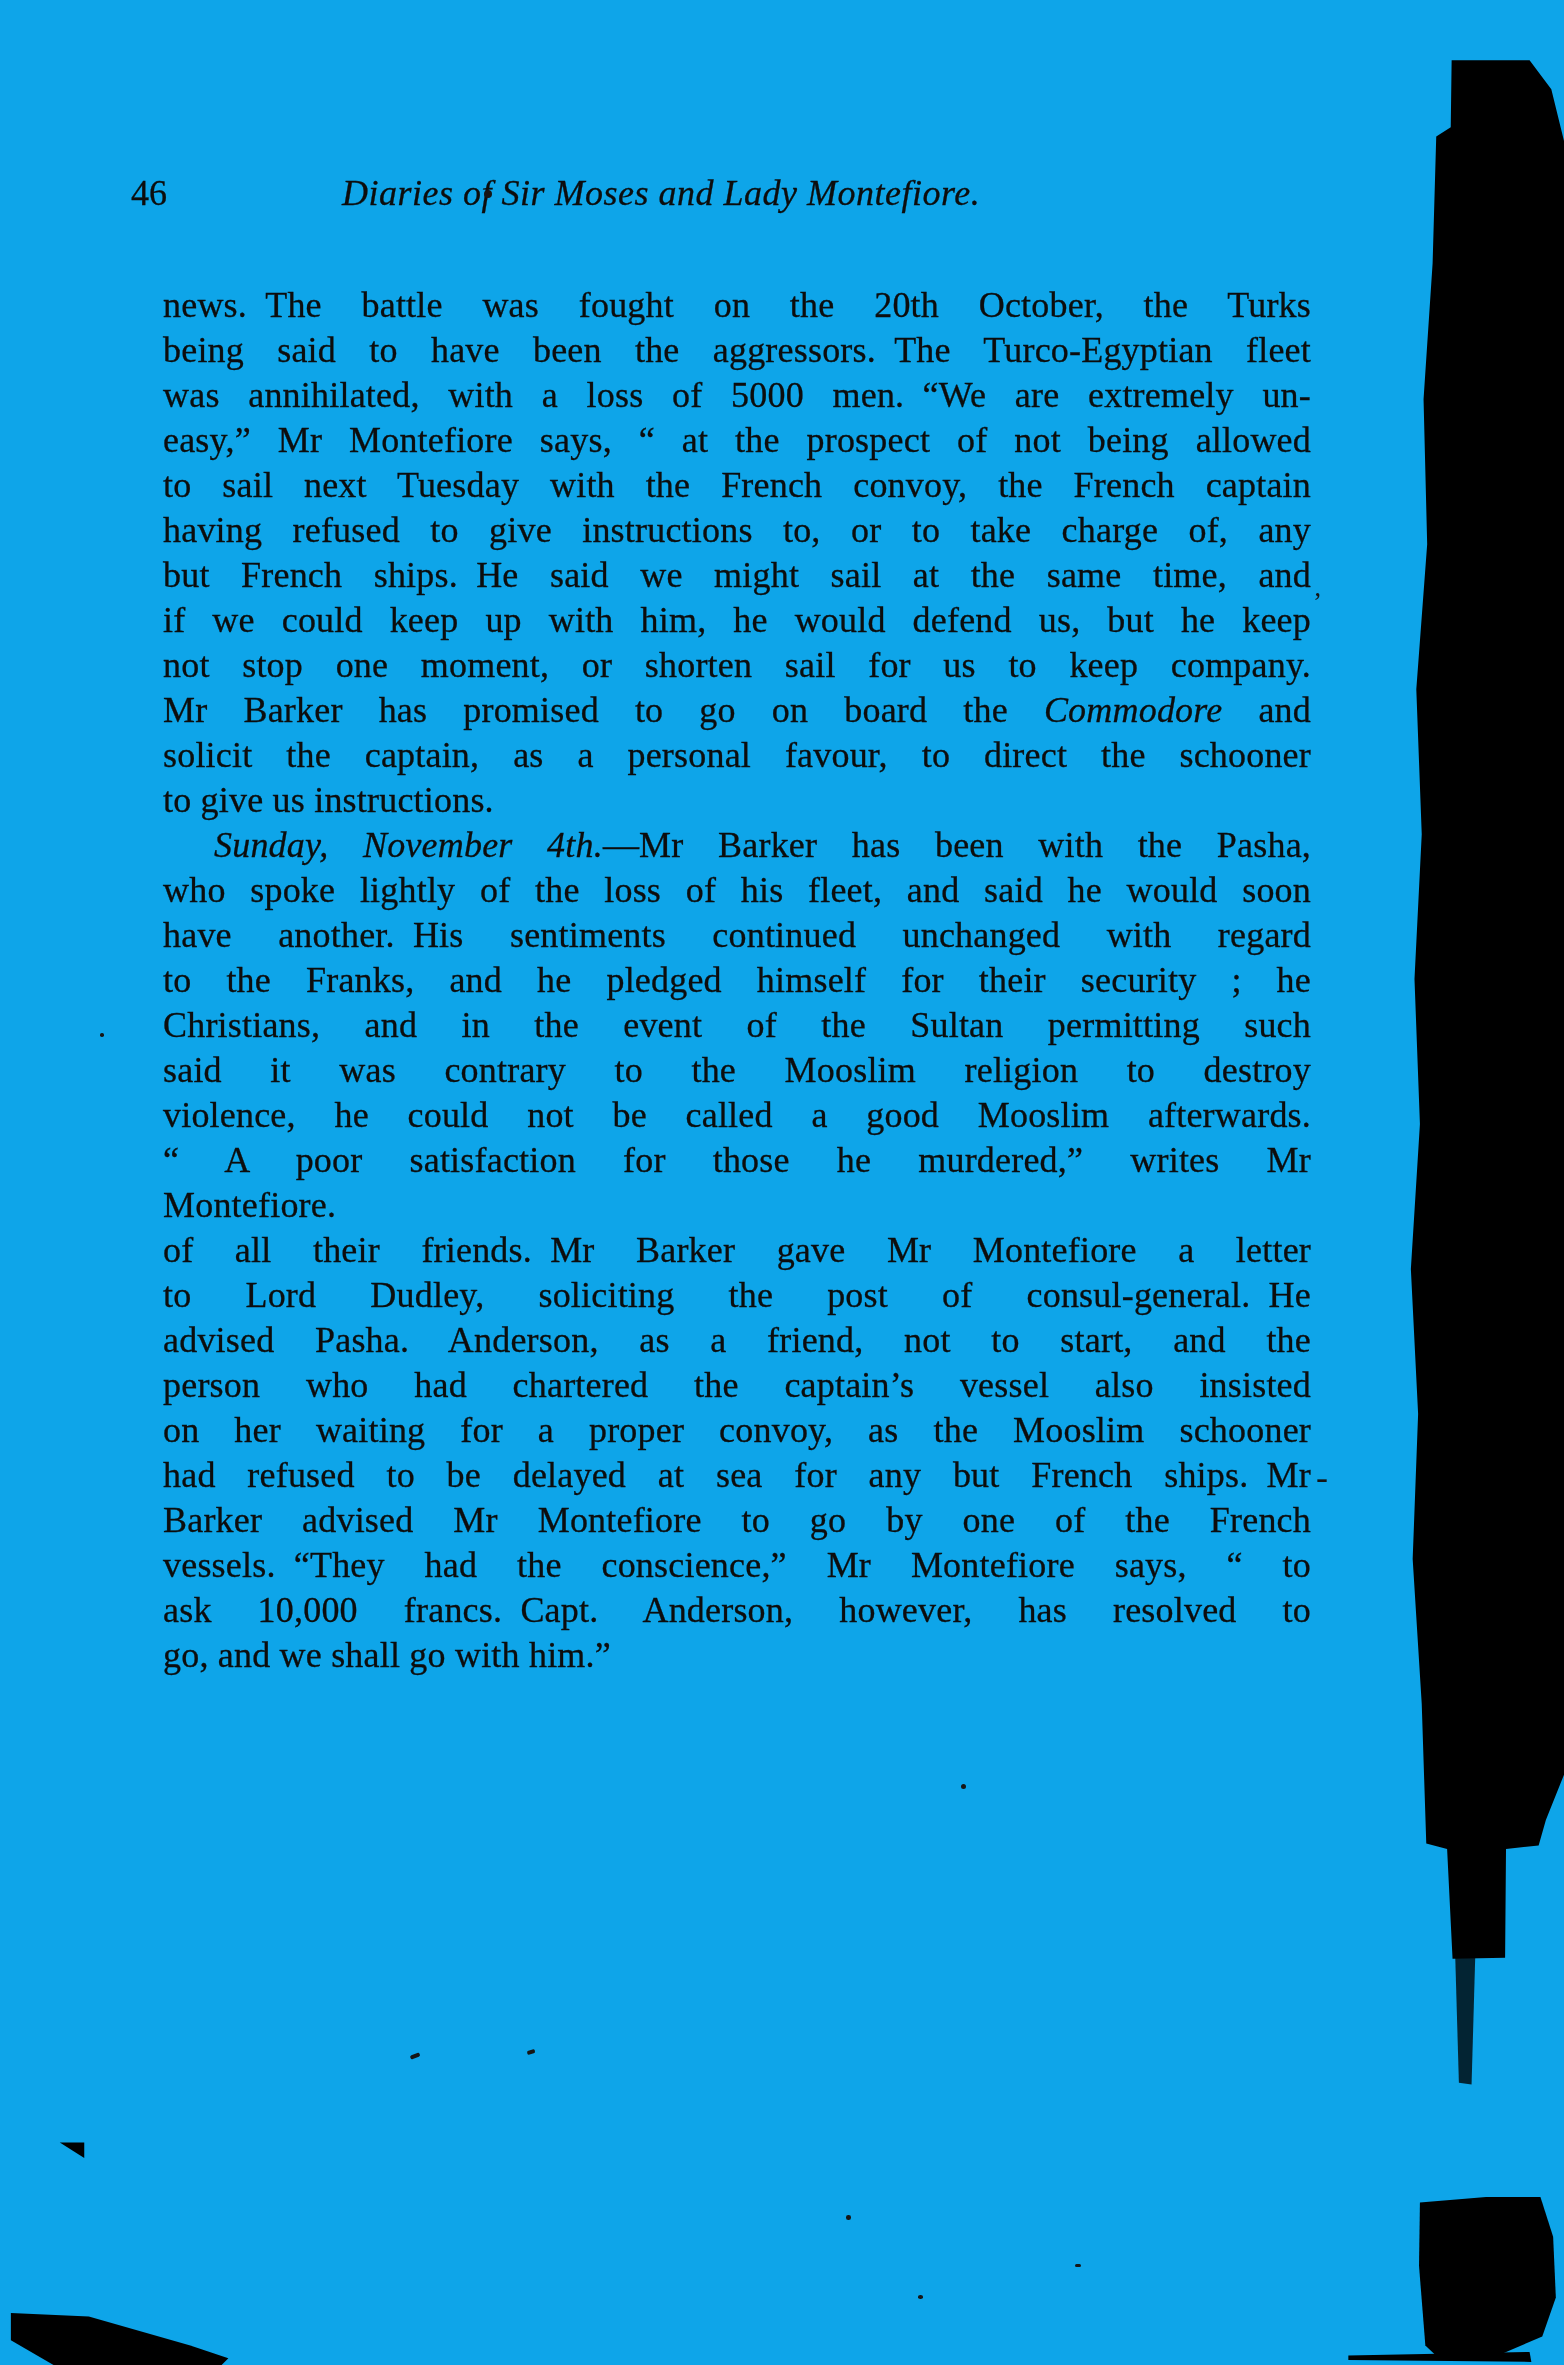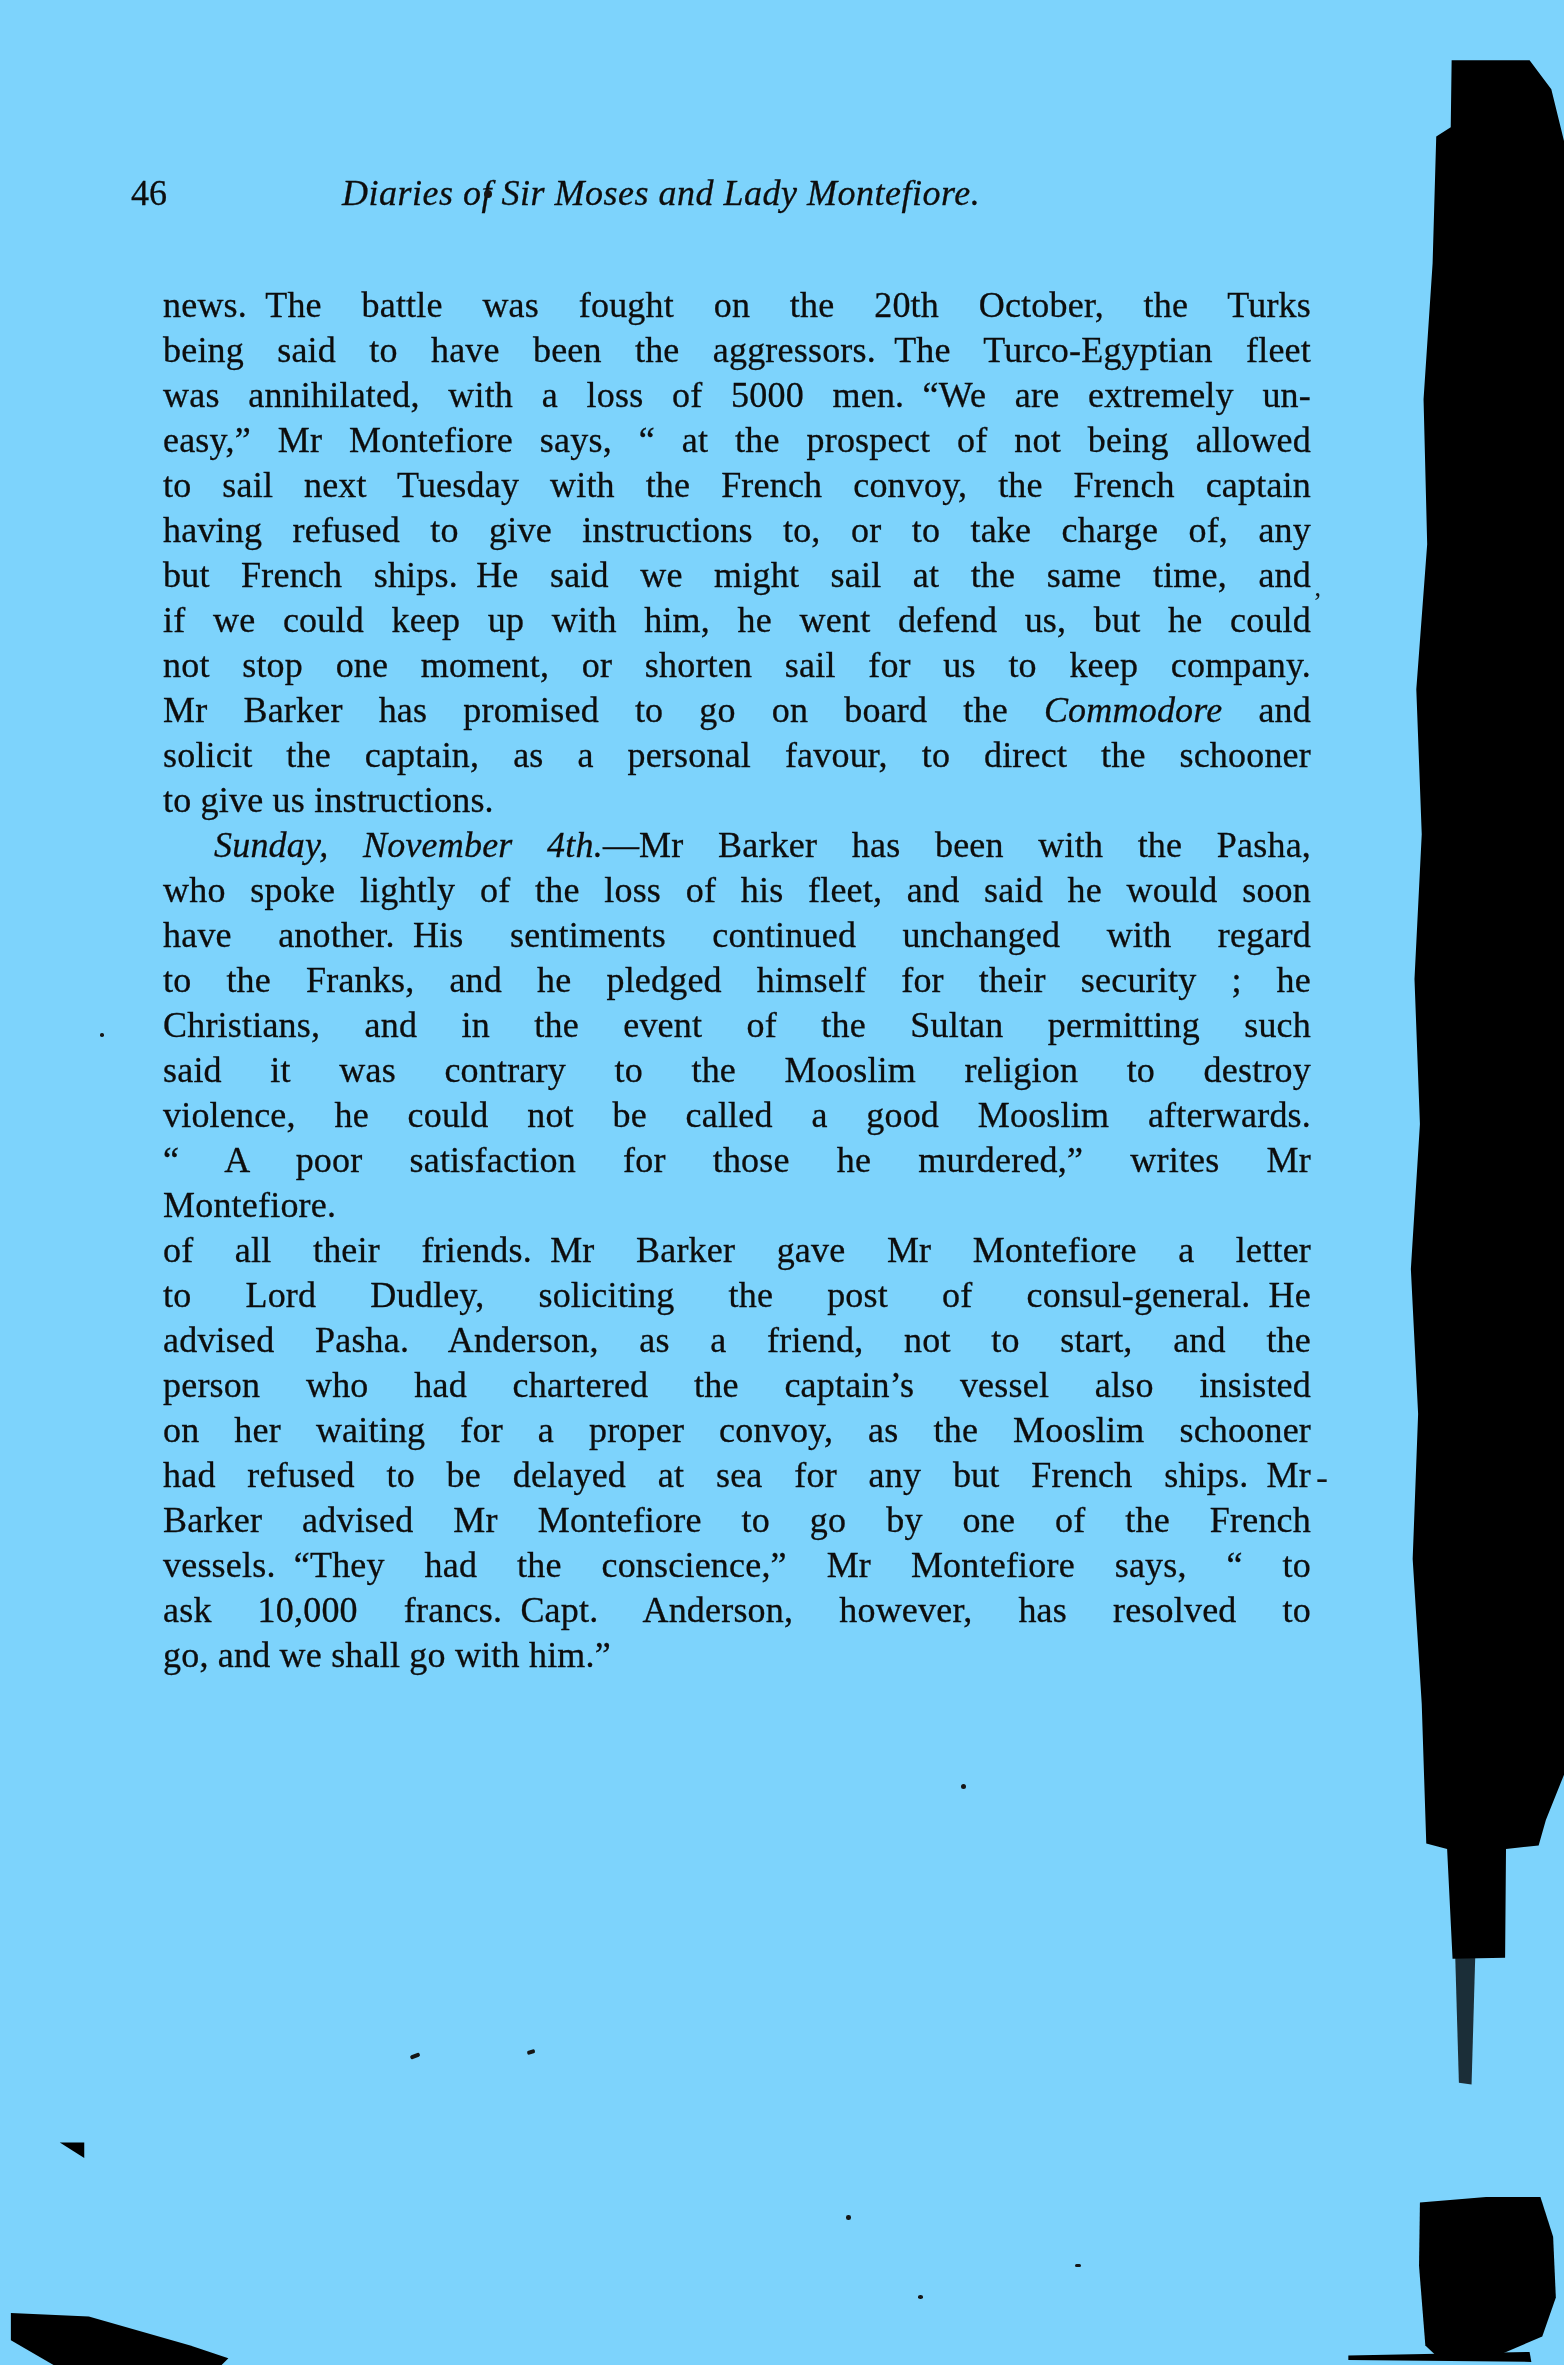--- a/index.html
+++ b/index.html
@@ -1,18 +1,18 @@
 <!DOCTYPE html>
 <html style="font-size:14.5px"><head>
 <meta charset="utf-8">
 <style>
   html,body { margin:0; padding:0; background:#ffffff; }
   .page {
     position:relative; width:1564px; height:2366px;
-    background:#7dd3fc; overflow:hidden;
+    background:#0ea5e9; overflow:hidden;
     font-family:"Liberation Serif", serif;
     color:#0d0d0d;
     -webkit-text-stroke:0.3px #0d0d0d;
   }
   .header {
     position:absolute; top:172px; left:131px; width:1180px;
     display:flex; align-items:baseline;
   }
   .pagenum { font-size:36px; }
   .title   { font-size:36px; font-style:italic; margin-left:175px; letter-spacing:0.5px; }
@@ -53,21 +53,21 @@
   </div>
 
   <div class="body-text">
       <div class="line"><span>news. The battle was fought on the 20th October, the Turks</span></div>
       <div class="line"><span>being said to have been the aggressors. The Turco-Egyptian fleet</span></div>
       <div class="line"><span>was annihilated, with a loss of 5000 men. “We are extremely un-</span></div>
       <div class="line"><span>easy,” Mr Montefiore says, “ at the prospect of not being allowed</span></div>
       <div class="line"><span>to sail next Tuesday with the French convoy, the French captain</span></div>
       <div class="line"><span>having refused to give instructions to, or to take charge of, any</span></div>
       <div class="line"><span>but French ships. He said we might sail at the same time, and</span></div>
-      <div class="line"><span>if we could keep up with him, he went defend us, but he could</span></div>
+      <div class="line"><span>if we could keep up with him, he would defend us, but he keep</span></div>
       <div class="line"><span>not stop one moment, or shorten sail for us to keep company.</span></div>
       <div class="line"><span>Mr Barker has promised to go on board the </span><span class="it">Commodore</span><span> and</span></div>
       <div class="line"><span>solicit the captain, as a personal favour, to direct the schooner</span></div>
       <div class="line para-end"><span>to give us instructions.</span></div>
       <div class="line indent"><span class="it">Sunday, November 4th.</span><span>—Mr Barker has been with the Pasha,</span></div>
       <div class="line"><span>who spoke lightly of the loss of his fleet, and said he would soon</span></div>
       <div class="line"><span>have another. His sentiments continued unchanged with regard</span></div>
       <div class="line"><span>to the Franks, and he pledged himself for their security ; he</span></div>
       <div class="line"><span>Christians, and in the event of the Sultan permitting such</span></div>
       <div class="line"><span>said it was contrary to the Mooslim religion to destroy</span></div>

